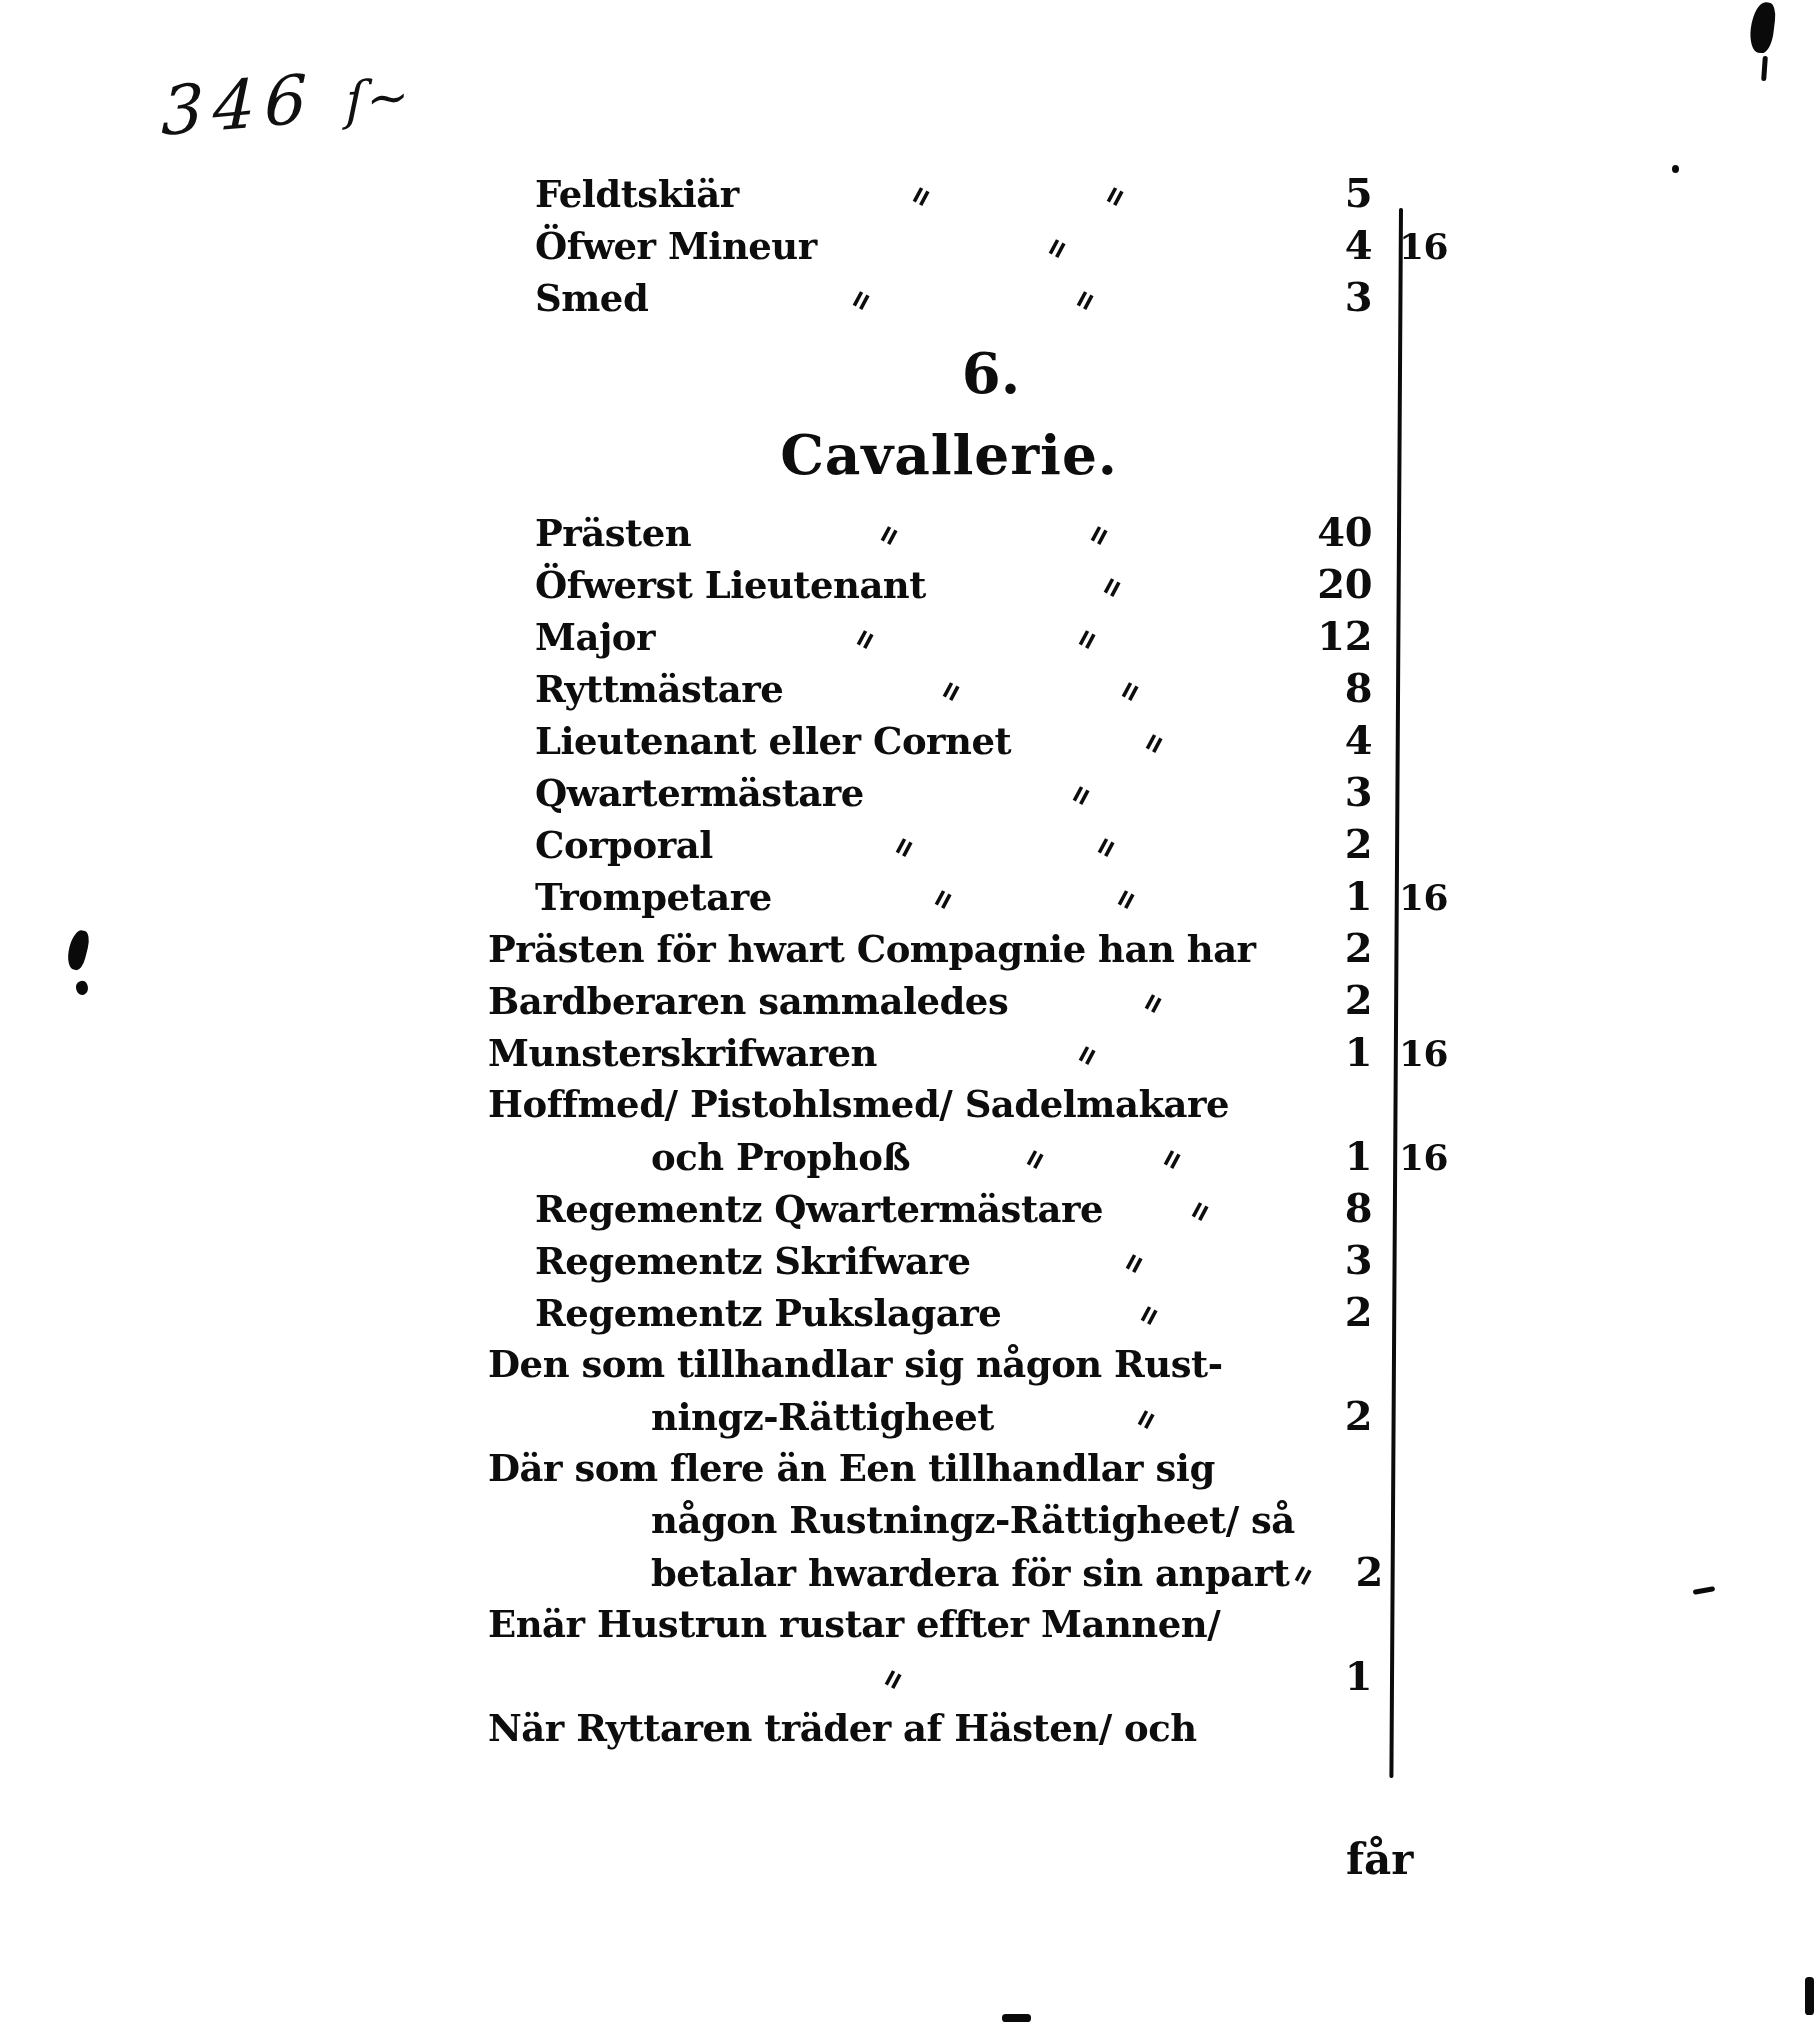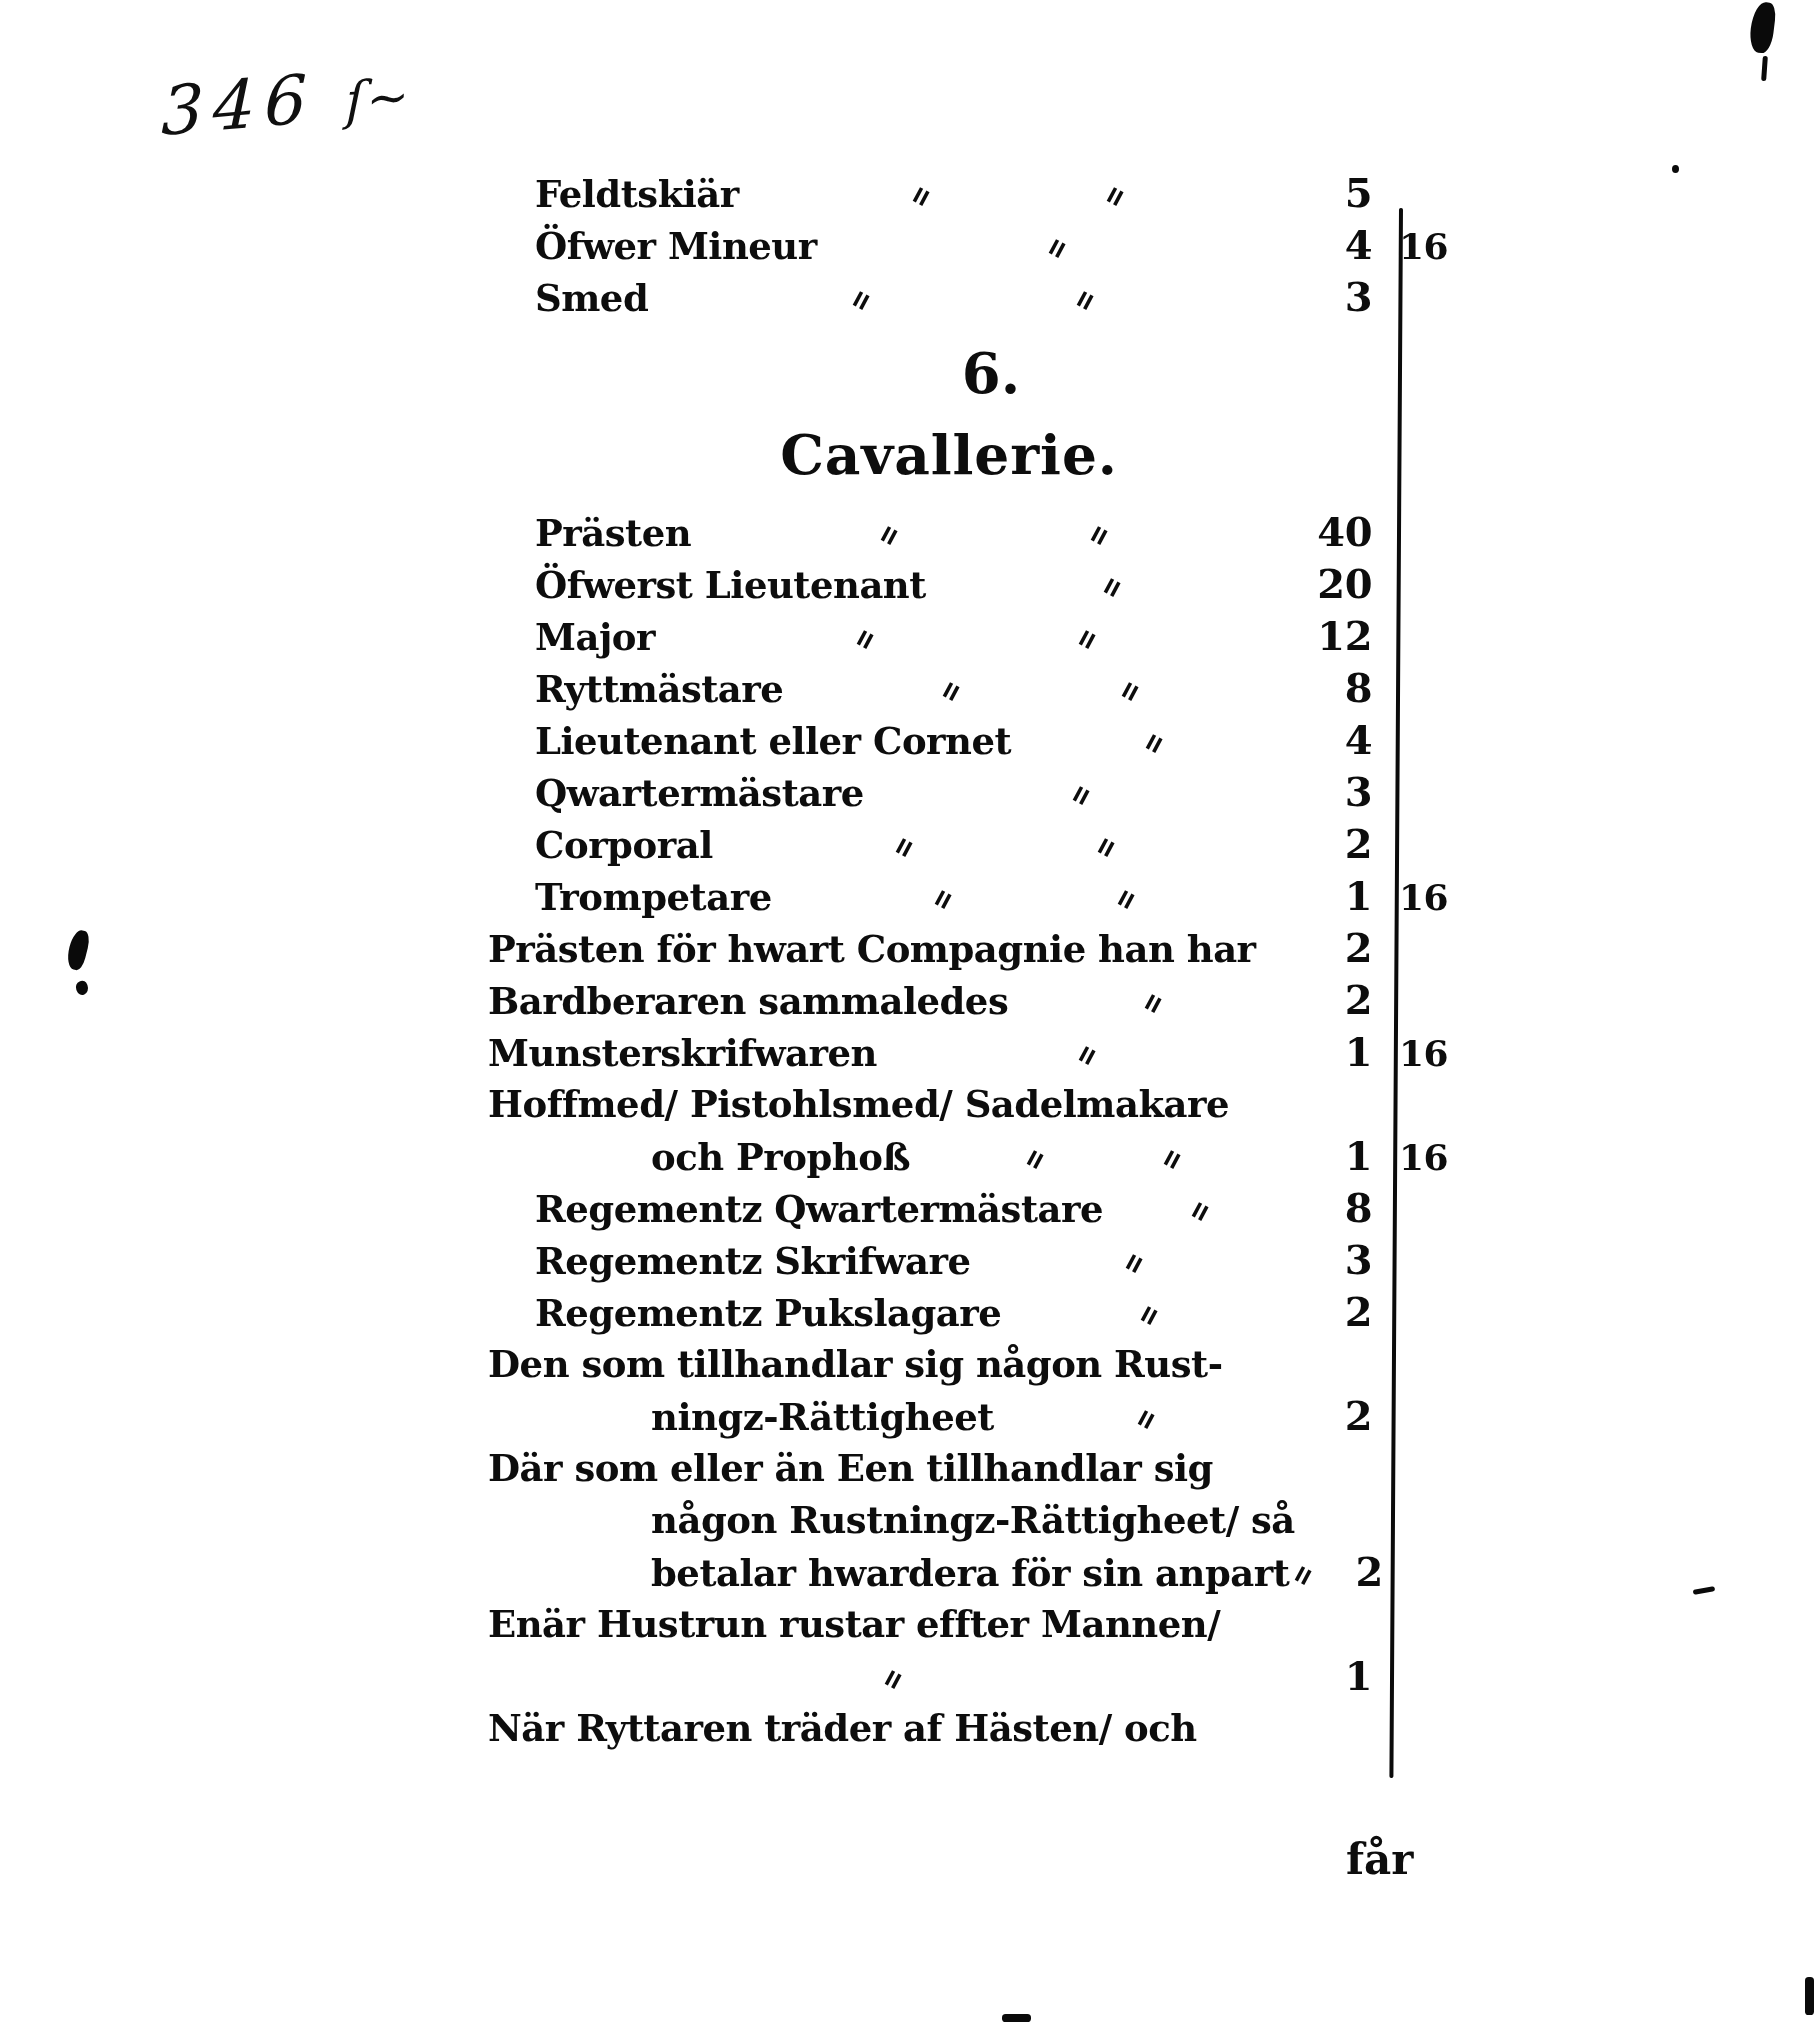--- a/index.html
+++ b/index.html
@@ -266,21 +266,21 @@
         </div>
         <div class="row ind2">
           <span class="lab">ningz-Rättigheet</span>
           <span class="fill">
             <span class="sep">=</span>
           </span>
           <span class="val">2</span>
           <span class="ore"></span>
         </div>
         <div class="row ind1">
-          <span class="lab">Där som eller än Een tillhandlar sig</span>
+          <span class="lab">Där som flere än Een tillhandlar sig</span>
           <span class="fill"></span>
           <span class="val"></span>
           <span class="ore"></span>
         </div>
         <div class="row ind2">
           <span class="lab">någon Rustningz-Rättigheet/ så</span>
           <span class="fill"></span>
           <span class="val"></span>
           <span class="ore"></span>
         </div>

